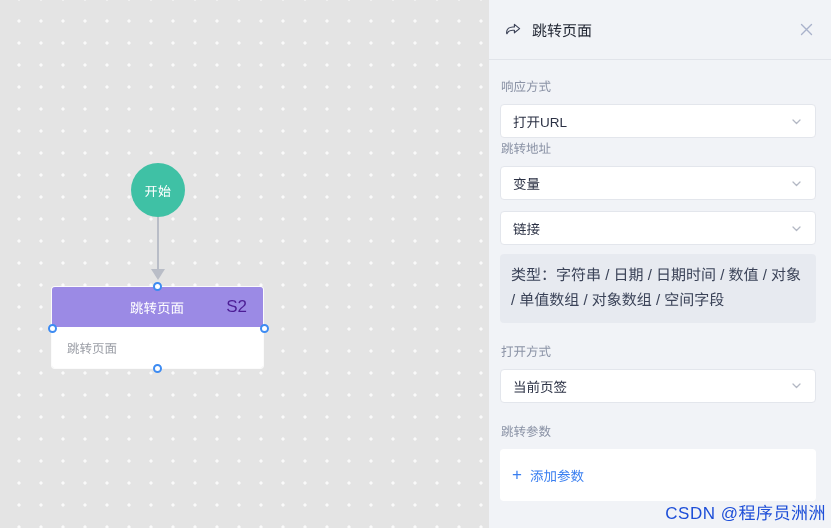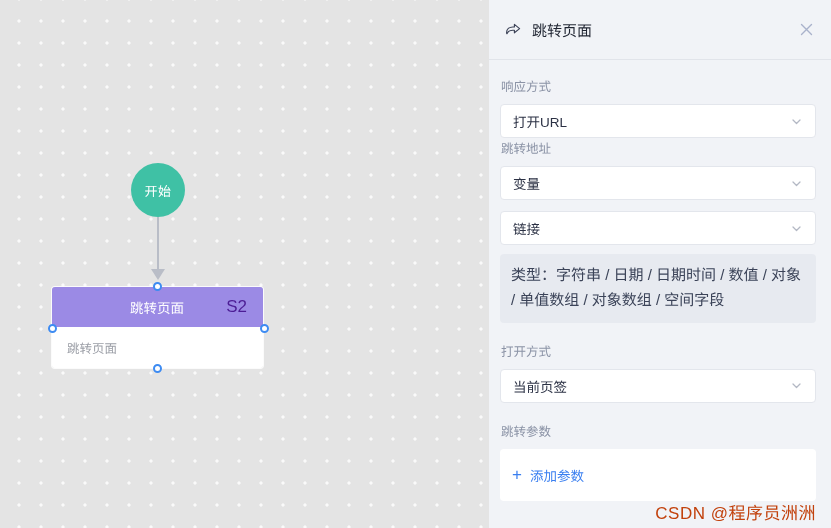--- a/index.html
+++ b/index.html
@@ -236,24 +236,24 @@
   .add-plus {
     font-size: 17px;
     line-height: 1;
     margin-right: 8px;
     color: #3a7ff0;
     font-weight: 400;
   }
 
   .watermark {
     position: absolute;
-    right: 15px;
+    right: 5px;
     bottom: 4px;
     font-size: 17px;
-    color: #c2410c;
+    color: #1d4ed8;
     letter-spacing: 0.5px;
     white-space: nowrap;
   }
 </style>
 </head>
 <body>
 
 <div id="app">
 
   <div class="canvas">

